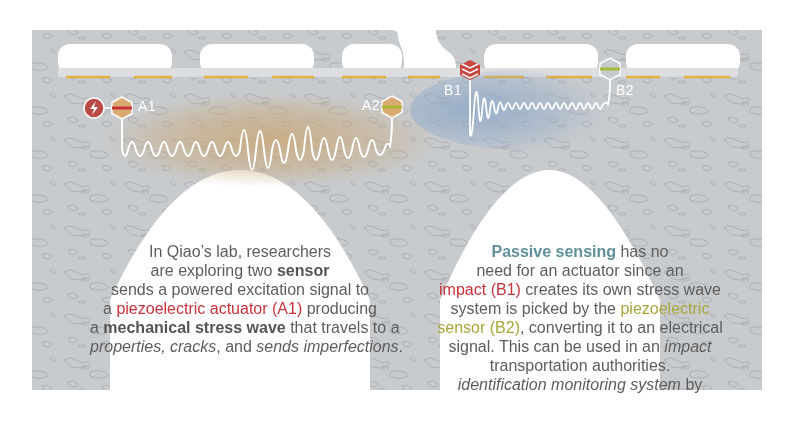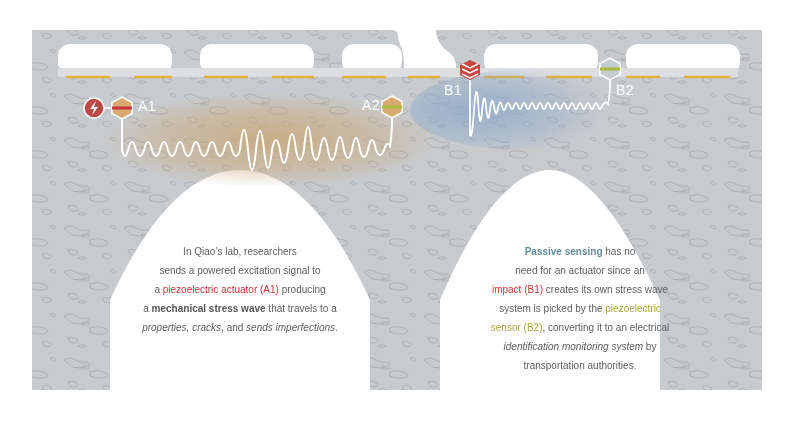--- a/index.html
+++ b/index.html
@@ -1,20 +1,20 @@
 <!DOCTYPE html>
 <html><head>
 <meta charset="utf-8">
 <style>
   html, body { margin: 0; padding: 0; background: #ffffff; }
   body { width: 792px; height: 424px; position: relative; overflow: hidden; font-family: "Liberation Sans", sans-serif; }
   .stage { position: absolute; left: 0; top: 0; width: 792px; height: 424px; }
   svg.bg { position: absolute; left: 0; top: 0; }
   .label { position: absolute; color: #ffffff; font-weight: normal; font-size: 14px; font-family: "Liberation Sans", sans-serif; letter-spacing: 0.5px; }
-  .textblock { position: absolute; text-align: center; font-family: "Liberation Sans", sans-serif; font-size: 10px; line-height: 19px; color: #5d5d5d; }
+  .textblock { position: absolute; text-align: center; font-family: "Liberation Sans", sans-serif; font-size: 16px; line-height: 19px; color: #5d5d5d; }
   .textblock .line { display: block; white-space: nowrap; }
   .b { font-weight: bold; color: #555555; }
   .orange { color: #d98a2b; font-weight: bold; }
   .red { color: #c8323a; }
   .olive { color: #a9a63a; }
   .teal { color: #5f9099; font-weight: bold; }
   .i { font-style: italic; }
 </style>
 </head>
 <body>
@@ -106,28 +106,30 @@
     </g>
   </svg>
 
   <div class="label" style="left:138px; top:98px;">A1</div>
   <div class="label" style="left:362px; top:97px;">A2</div>
   <div class="label" style="left:444px; top:82px;">B1</div>
   <div class="label" style="left:616px; top:82px;">B2</div>
 
   <div class="textblock" style="left:90px; top:242px; width:300px;">
     <span class="line">In Qiao’s lab, researchers</span>
+    <span class="line"><span>are exploring two </span><span class="b">sensor</span></span>
     <span class="line">sends a powered excitation signal to</span>
     <span class="line"><span>a </span><span class="red">piezoelectric actuator (A1)</span><span> producing</span></span>
     <span class="line"><span>a </span><span class="b">mechanical stress wave</span><span> that travels to a</span></span>
     <span class="line"><span class="i">properties, cracks</span><span>, and </span><span class="i">sends imperfections</span><span>.</span></span>
   </div>
 
   <div class="textblock" style="left:430px; top:242px; width:300px;">
     <span class="line"><span class="teal">Passive sensing</span><span> has no</span></span>
     <span class="line">need for an actuator since an</span>
     <span class="line"><span class="red">impact (B1)</span><span> creates its own stress wave</span></span>
     <span class="line"><span>system is picked by the </span><span class="olive">piezoelectric</span></span>
     <span class="line"><span class="olive">sensor (B2)</span><span>, converting it to an electrical</span></span>
+    <span class="line"><span>signal. This can be used in an </span><span class="i">impact</span></span>
+    <span class="line">transportation authorities.</span>
     <span class="line"><span class="i">identification monitoring system</span><span> by</span></span>
-    <span class="line">transportation authorities.</span>
   </div>
 </div>
 
 </body></html>

